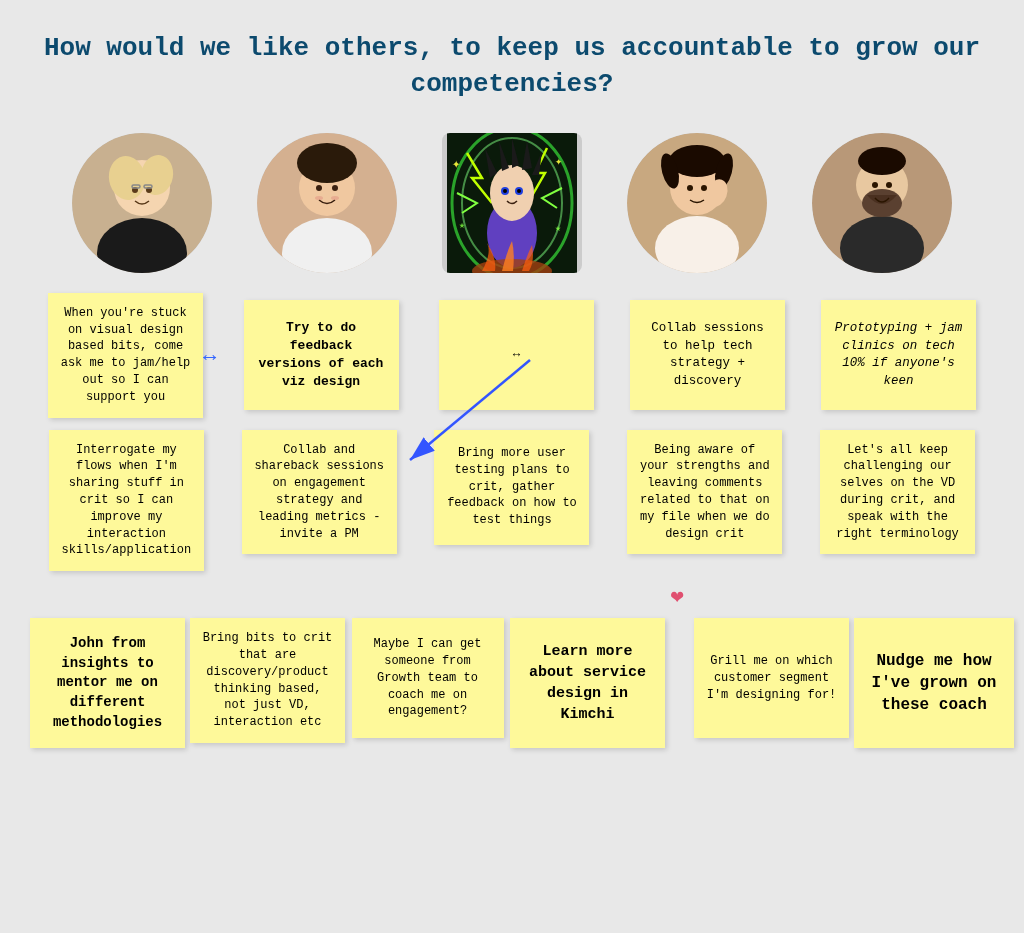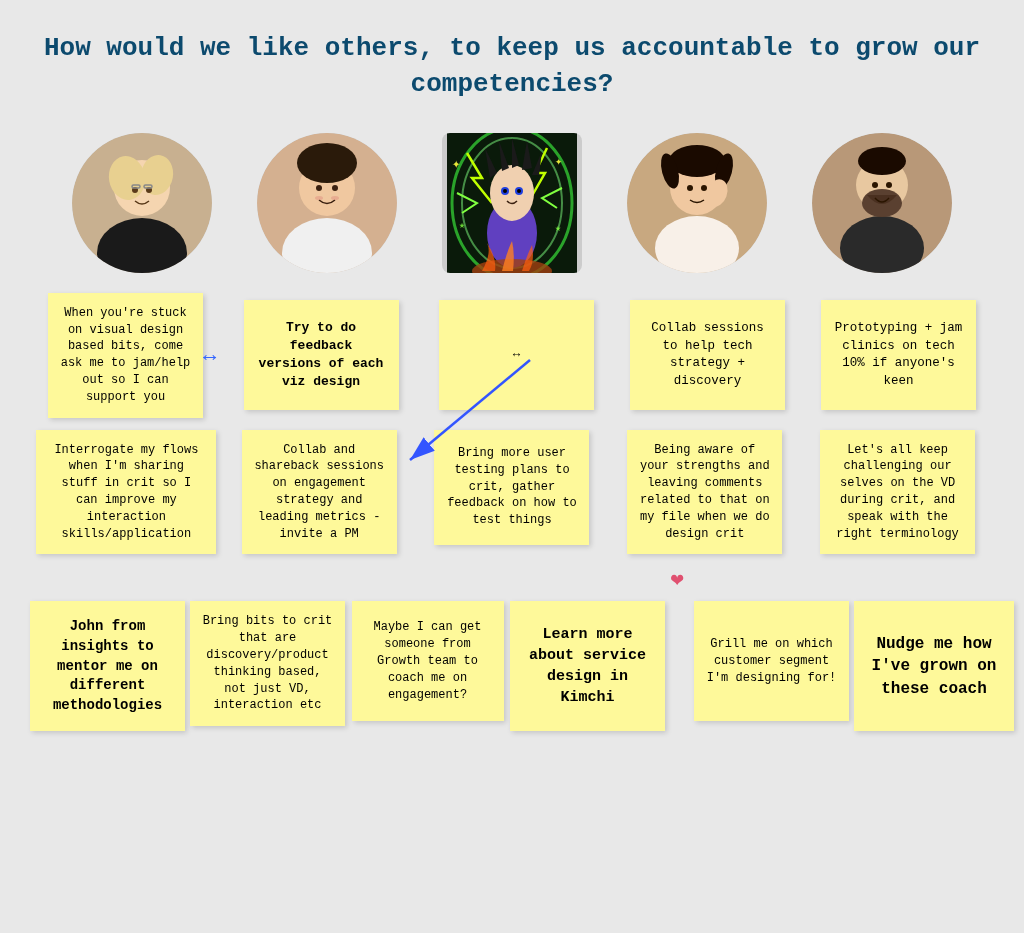--- a/index.html
+++ b/index.html
@@ -243,38 +243,38 @@
         <div class="sticky-note" style="width:155px; min-height:110px; font-size:13px; font-weight:600;">Try to do feedback versions of each viz design</div>
         <div style="position:absolute; left:-18px; color:#3366ff; font-size:22px; font-weight:bold; z-index:10;">↔</div>
       </div>
       <div class="note-cell" style="flex:1; display:flex; justify-content:center;">
         <div class="sticky-note" style="width:155px; min-height:110px; font-size:12.5px;">↔</div>
       </div>
       <div class="note-cell" style="flex:1; display:flex; justify-content:center;">
         <div class="sticky-note" style="width:155px; min-height:110px; font-size:12.5px;">Collab sessions to help tech strategy + discovery</div>
       </div>
       <div class="note-cell" style="flex:1; display:flex; justify-content:center;">
-        <div class="sticky-note" style="width:155px; min-height:110px; font-size:12.5px;">Prototyping + jam clinics on tech 10% if anyone's keen</div>
+        <div class="sticky-note" style="width:155px; min-height:110px; font-size:12.5px;font-style:italic;">Prototyping + jam clinics on tech 10% if anyone's keen</div>
       </div>
     </div>
 
     <div style="position:relative; height:0; overflow:visible; z-index:10;">
       <svg width="200" height="120" style="position:absolute; left:350px; top:-80px;" xmlns="http://www.w3.org/2000/svg">
         <defs>
           <marker id="arrowhead" markerWidth="10" markerHeight="7" refX="10" refY="3.5" orient="auto">
             <polygon points="0 0, 10 3.5, 0 7" fill="#3355ff"></polygon>
           </marker>
         </defs>
         <line x1="150" y1="10" x2="30" y2="110" stroke="#3355ff" stroke-width="2.5" marker-end="url(#arrowhead)"></line>
       </svg>
     </div>
 
     <div class="row2-notes" style="margin-top:10px;">
       <div class="note-cell" style="flex:1; display:flex; justify-content:center;">
-        <div class="sticky-note" style="width:180px; min-height:115px; font-size:12px;">Interrogate my flows when I'm sharing stuff in crit so I can improve my interaction skills/application</div>
+        <div class="sticky-note" style="width:155px; min-height:115px; font-size:12px;">Interrogate my flows when I'm sharing stuff in crit so I can improve my interaction skills/application</div>
       </div>
       <div class="note-cell" style="flex:1; display:flex; justify-content:center;">
         <div class="sticky-note" style="width:155px; min-height:115px; font-size:12px;">Collab and shareback sessions on engagement strategy and leading metrics - invite a PM</div>
       </div>
       <div class="note-cell" style="flex:1; display:flex; justify-content:center;">
         <div class="sticky-note" style="width:155px; min-height:115px; font-size:12px;">Bring more user testing plans to crit, gather feedback on how to test things</div>
       </div>
       <div class="note-cell" style="flex:1; display:flex; justify-content:center;">
         <div class="sticky-note" style="width:155px; min-height:115px; font-size:12px;">Being aware of your strengths and leaving comments related to that on my file when we do design crit</div>
       </div>

